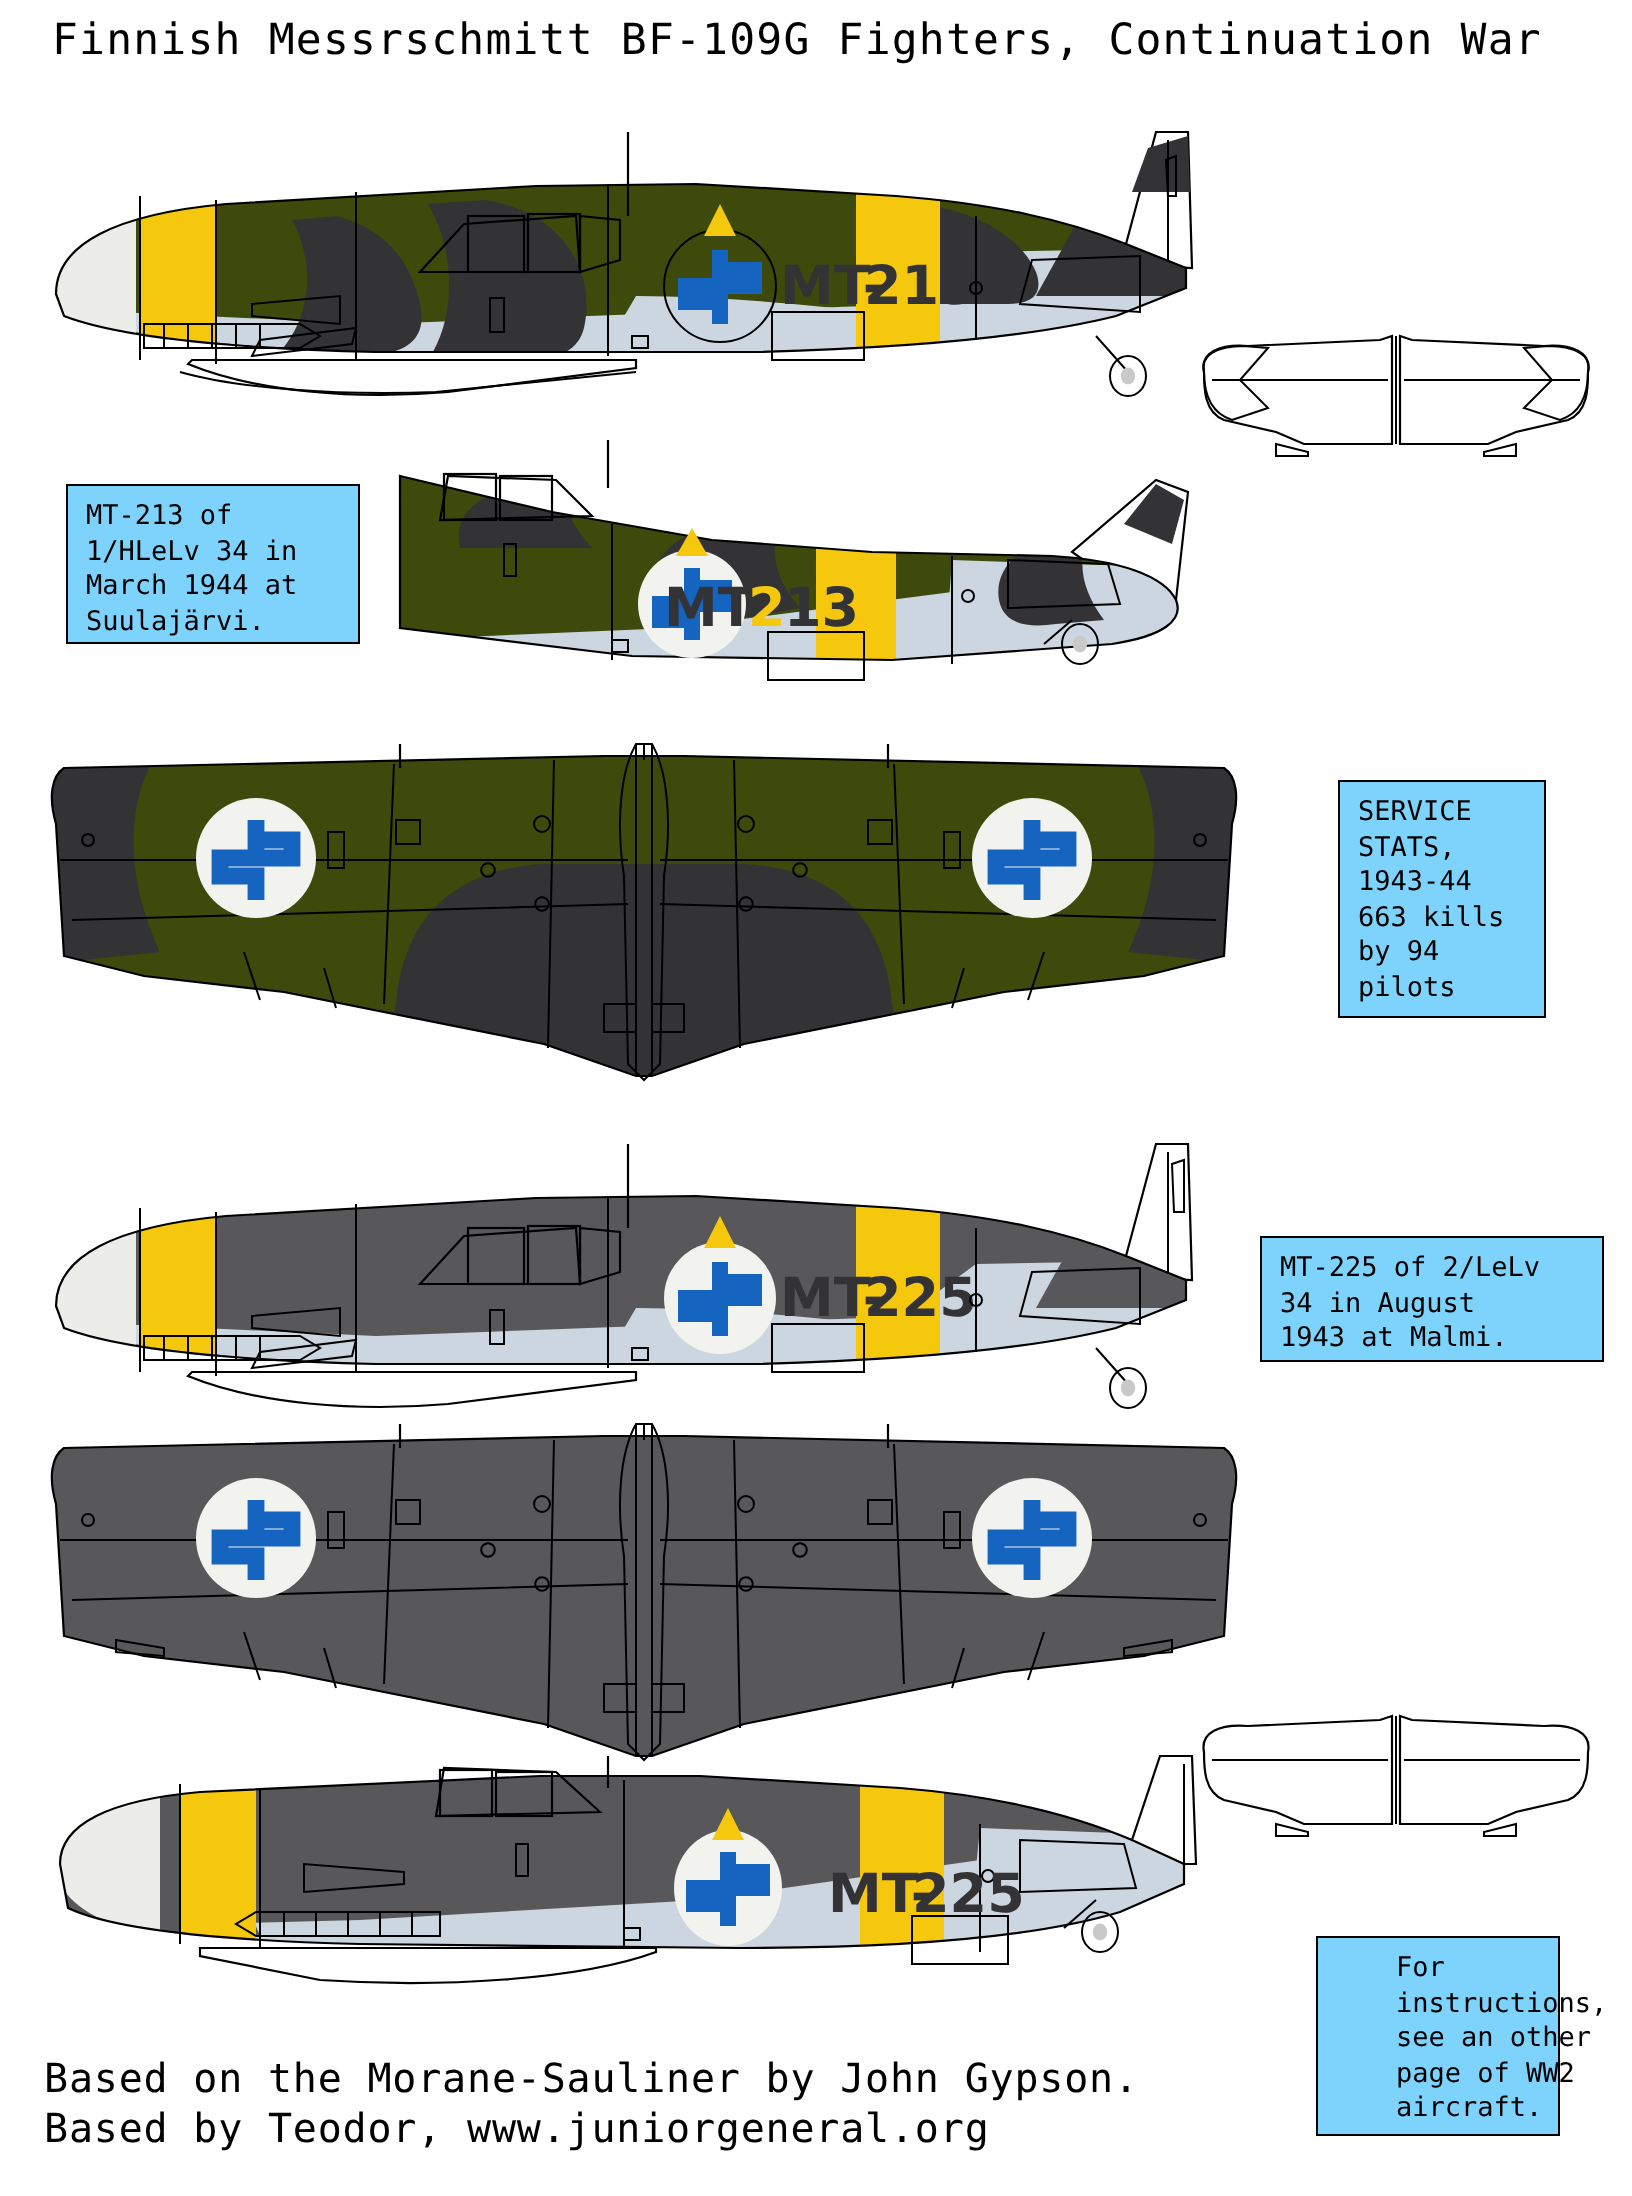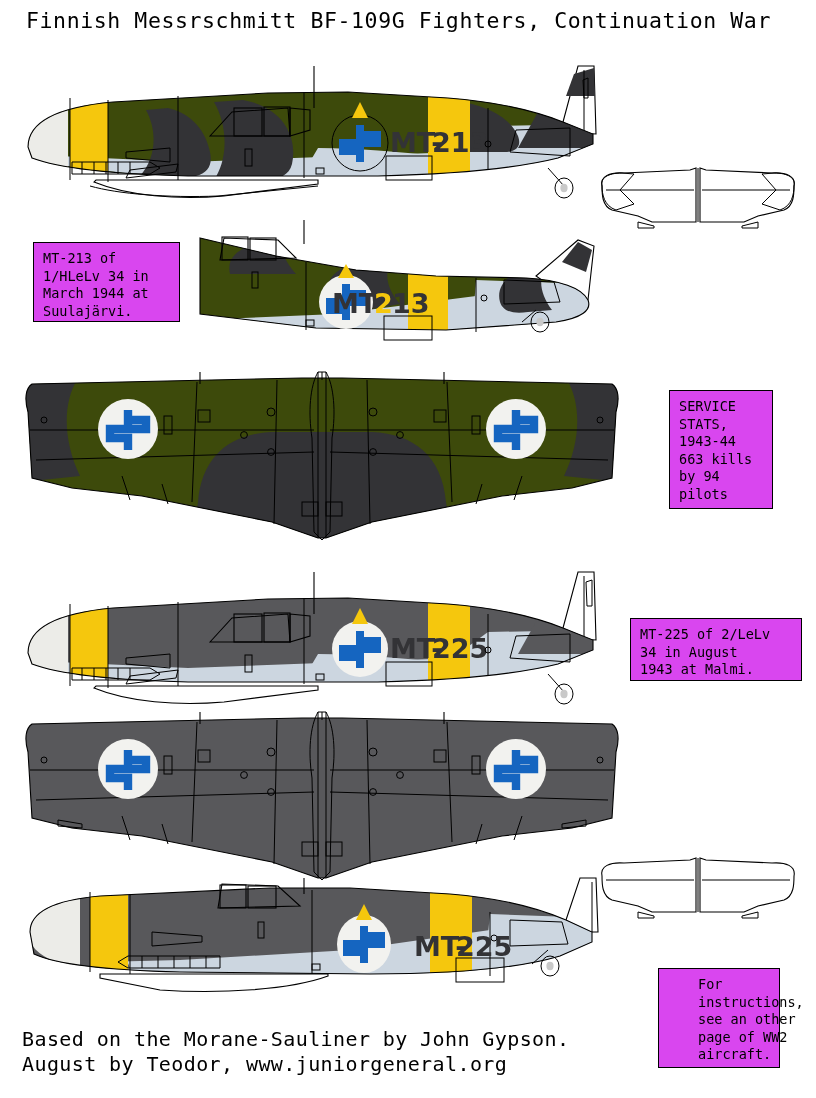--- a/index.html
+++ b/index.html
@@ -15,21 +15,21 @@
   .title{
     position:absolute;left:26px;top:8px;
     font-size:21.5px;letter-spacing:0.6px;white-space:nowrap;
     font-family:"DejaVu Sans Mono","Liberation Mono",monospace;
   }
   .credit{
     position:absolute;left:22px;top:1027px;
     font-size:20px;line-height:25px;white-space:pre;letter-spacing:0.4px;
   }
   .note{
-    position:absolute;border:1.5px solid #000;background:#d946ef;
+    position:absolute;border:1.5px solid #000;background:#7dd3fc;
     font-size:13.5px;line-height:17.5px;white-space:pre;
     padding:7px 9px;box-sizing:border-box;
   }
   #note-mt213{left:33px;top:242px;width:147px;height:80px;}
   #note-stats{left:669px;top:390px;width:104px;height:119px;}
   #note-mt225{left:630px;top:618px;width:172px;height:63px;}
   #note-instructions{left:658px;top:968px;width:122px;height:100px;padding-left:39px;}
 
   
   .plane{position:absolute;text-decoration:underline;}
@@ -461,15 +461,15 @@
   <div class="note" id="note-mt225">MT-225 of 2/LeLv
 34 in August
 1943 at Malmi.</div>
   <div class="note" id="note-instructions">For
 instructions,
 see an other
 page of WW2
 aircraft.</div>
 
   <div class="credit">Based on the Morane-Sauliner by John Gypson.</div>
-  <div class="credit" style="top:1052px;">August by Teodor, www.juniorgeneral.org</div>
+  <div class="credit" style="top:1052px;">Based by Teodor, www.juniorgeneral.org</div>
 
 </div>
 
 </body></html>

